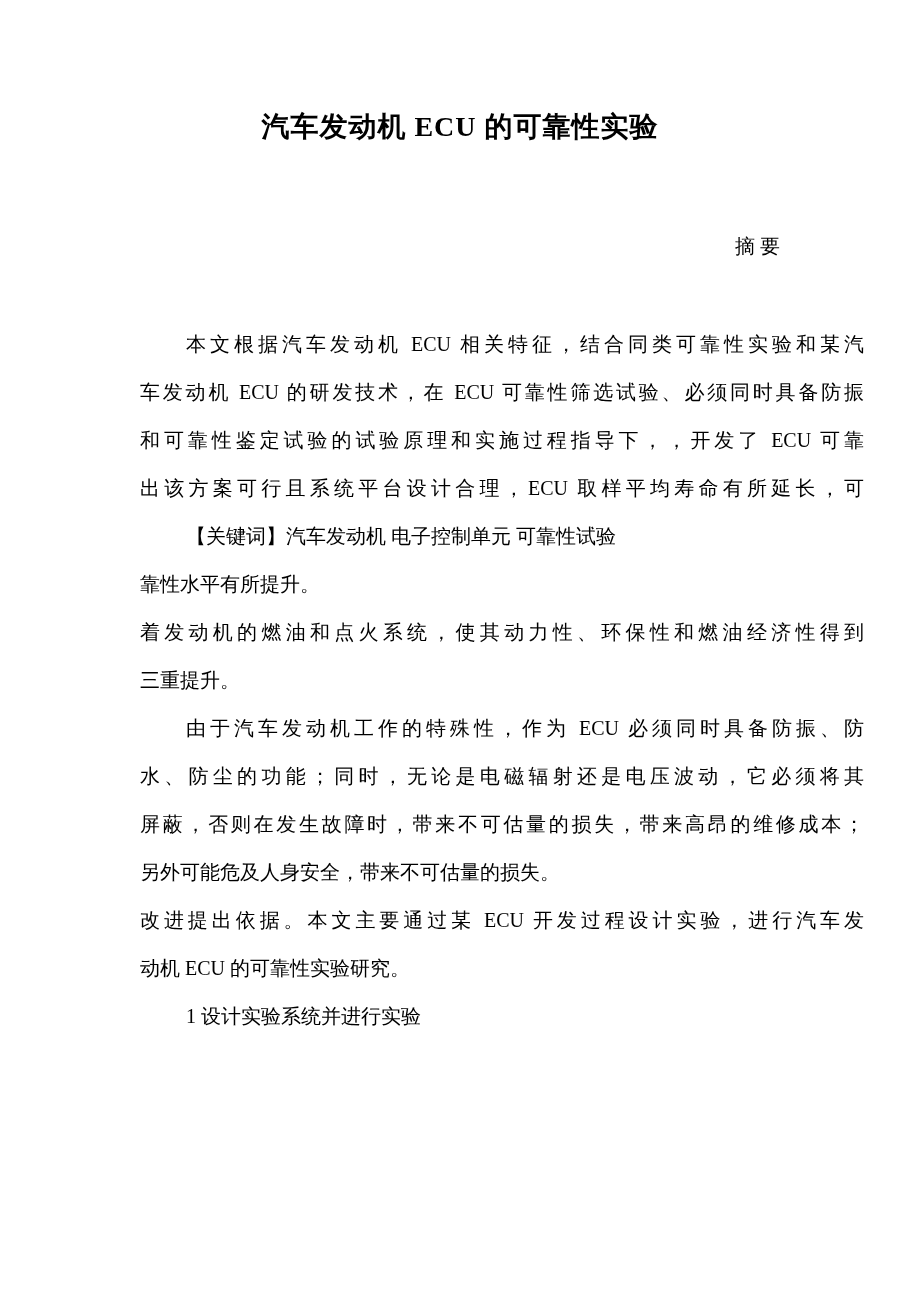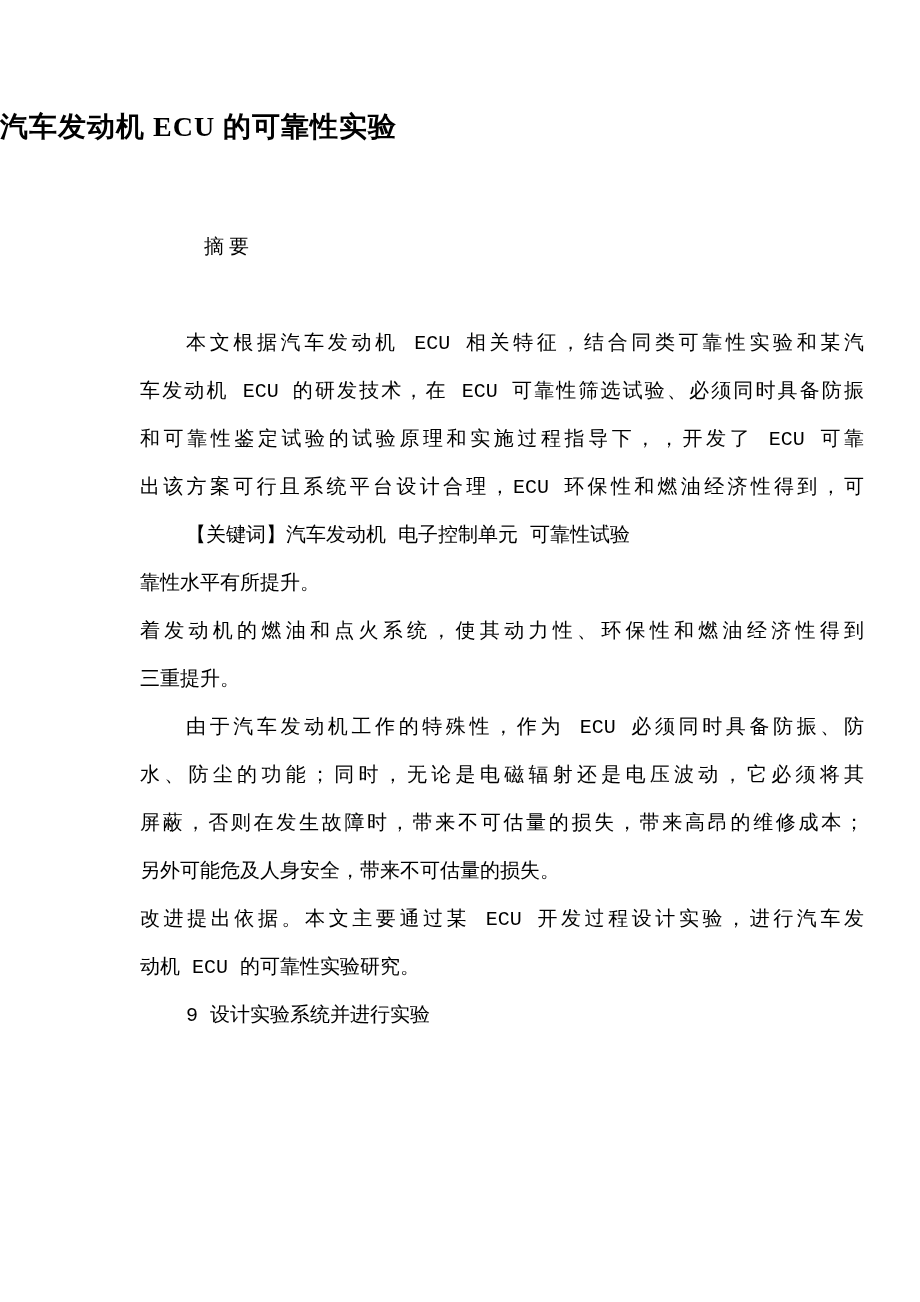--- a/index.html
+++ b/index.html
@@ -12,35 +12,35 @@
     width: 920px;
     height: 1302px;
     background: #ffffff;
     color: #000000;
     font-family: "Liberation Serif", "DejaVu Serif", serif;
     overflow: hidden;
   }
   .title {
     margin: 0;
     padding-top: 104px;
-    text-align: left;
+    text-align: center;
     font-size: 28px;
     font-weight: bold;
     line-height: 46px;
     letter-spacing: 1px;
   }
   .abstract-label {
     margin: 72px 140px 0 140px;
     font-size: 20px;
     line-height: 48px;
     text-indent: 64px;
+    text-align: right;
   }
   .body-block {
     margin: 50px 56px 0 140px;
-    font-family: Liberation Mono, monospace;
   }
   .line {
     font-size: 20px;
     line-height: 48px;
     height: 48px;
     overflow: hidden;
   }
   .indent {
     text-indent: 46px;
   }
@@ -55,27 +55,27 @@
 <div class="page">
 
   <h1 class="title">汽车发动机 ECU 的可靠性实验</h1>
 
   <div class="abstract-label">摘 要</div>
 
   <div class="body-block">
     <div class="line indent fill">本文根据汽车发动机 ECU 相关特征，结合同类可靠性实验和某汽</div>
     <div class="line fill">车发动机 ECU 的研发技术，在 ECU 可靠性筛选试验、必须同时具备防振</div>
     <div class="line fill">和可靠性鉴定试验的试验原理和实施过程指导下，，开发了 ECU 可靠</div>
-    <div class="line fill">出该方案可行且系统平台设计合理，ECU 环保性和燃油经济性得到，可</div>
+    <div class="line fill">出该方案可行且系统平台设计合理，ECU 取样平均寿命有所延长，可</div>
     <div class="line indent">【关键词】汽车发动机 电子控制单元 可靠性试验</div>
     <div class="line">靠性水平有所提升。</div>
     <div class="line fill">着发动机的燃油和点火系统，使其动力性、环保性和燃油经济性得到</div>
     <div class="line">三重提升。</div>
     <div class="line indent fill">由于汽车发动机工作的特殊性，作为 ECU 必须同时具备防振、防</div>
     <div class="line fill">水、防尘的功能；同时，无论是电磁辐射还是电压波动，它必须将其</div>
     <div class="line fill">屏蔽，否则在发生故障时，带来不可估量的损失，带来高昂的维修成本；</div>
     <div class="line">另外可能危及人身安全，带来不可估量的损失。</div>
     <div class="line fill">改进提出依据。本文主要通过某 ECU 开发过程设计实验，进行汽车发</div>
     <div class="line">动机 ECU 的可靠性实验研究。</div>
-    <div class="line indent">9 设计实验系统并进行实验</div>
+    <div class="line indent">1 设计实验系统并进行实验</div>
   </div>
 
 </div>
 
 </body></html>

